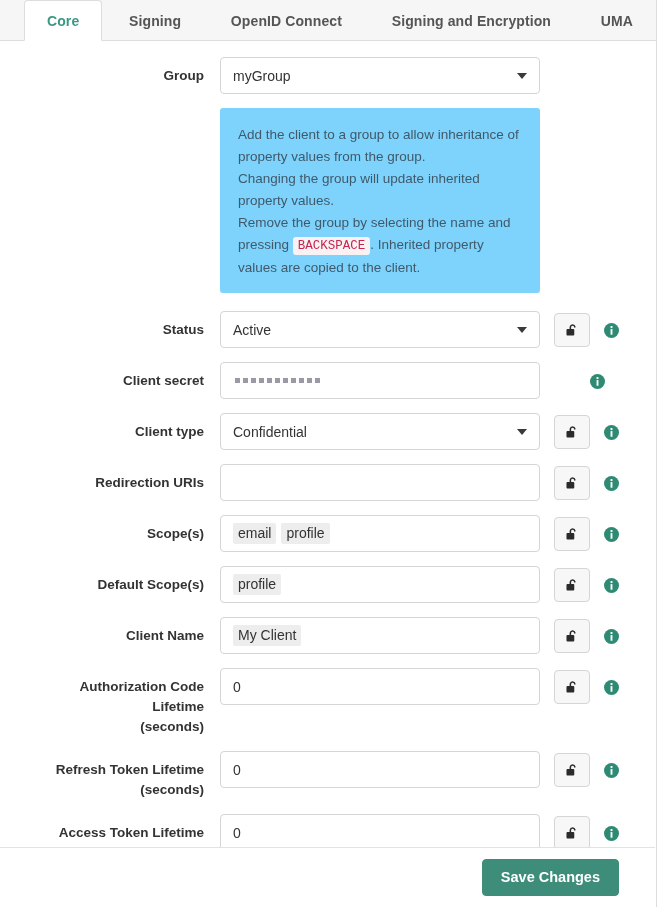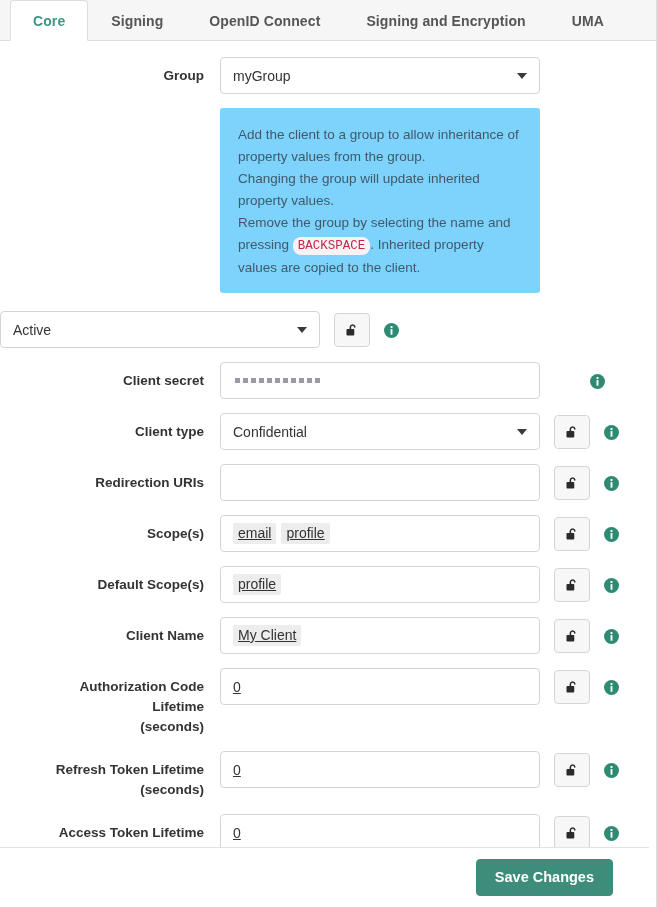--- a/index.html
+++ b/index.html
@@ -20,21 +20,22 @@
     overflow: hidden;
   }
 
   
   .tabstrip {
     height: 41px;
     background: #f6f6f6;
     border-bottom: 1px solid #dddddd;
     display: flex;
     align-items: stretch;
-    padding-left: 10px;
+    padding-left: 24px;
+    justify-content: space-between;
   }
   .tab {
     display: flex;
     align-items: center;
     padding: 0 22px;
     font-size: 14px;
     font-weight: bold;
     color: #555555;
     background: transparent;
     border: 1px solid transparent;
@@ -90,21 +91,21 @@
     border-radius: 4px;
     background: #ffffff;
     display: flex;
     align-items: center;
     padding: 0 12px;
     font-size: 14px;
     color: #333333;
     position: relative;
     cursor: pointer;
   }
-  .ctrl.textfield { cursor: text; text-decoration: underline; }
+  .ctrl.textfield { cursor: text; }
 
   .ctrl .value { flex: 1; overflow: hidden; white-space: nowrap; }
 
   .caret {
     width: 0; height: 0;
     border-left: 5px solid transparent;
     border-right: 5px solid transparent;
     border-top: 6px solid #3a3a3a;
     margin-left: 8px;
     flex: 0 0 auto;
@@ -144,21 +145,21 @@
     font-size: 13.5px;
     line-height: 22px;
     color: #40596b;
   }
   .callout p { margin: 0; }
   code.kbd {
     font-family: "Liberation Mono", monospace;
     font-size: 12.5px;
     color: #c7254e;
     background: #f9f2f4;
-    border-radius: 8px;
+    border-radius: 3px;
     padding: 2px 5px;
     white-space: nowrap;
   }
 
   
   .right-col {
     display: flex;
     align-items: center;
     padding-top: 1px;
     padding-left: 14px;
@@ -180,21 +181,21 @@
     width: 15px; height: 15px;
     flex: 0 0 auto;
     cursor: pointer;
     display: block;
   }
   .right-col.no-lock { padding-left: 50px; }
 
   
   .footer {
     position: absolute;
-    left: 0; right: 7px;
+    left: 0; right: 1px;
     bottom: 0;
     height: 60px;
     border-top: 1px solid #e2e2e2;
     display: flex;
     align-items: center;
     justify-content: flex-end;
     padding-right: 36px;
     background: #ffffff;
   }
   .save-btn {
@@ -249,20 +250,21 @@
     <div class="callout-row">
       <div class="label-col"></div>
       <div class="callout">
         <p>Add the client to a group to allow inheritance of property values from the group.</p>
         <p>Changing the group will update inherited property values.</p>
         <p><span>Remove the group by selecting the name and pressing</span> <code class="kbd">BACKSPACE</code><span>. Inherited property values are copied to the client.</span></p>
       </div>
     </div>
 
     <div class="form-row">
+      <div class="label-col">Status</div>
       <div class="control-col">
         <div class="ctrl">
           <span class="value">Active</span>
           <span class="caret"></span>
         </div>
       </div>
       <div class="right-col">
         <div class="lock-btn">
           <svg width="17" height="17" viewBox="0 0 24 24">
             <path d="M9 10V7a3.2 3.2 0 0 1 6.3 0" fill="none" stroke="#2b2b2b" stroke-width="2.2" stroke-linecap="round"></path>

